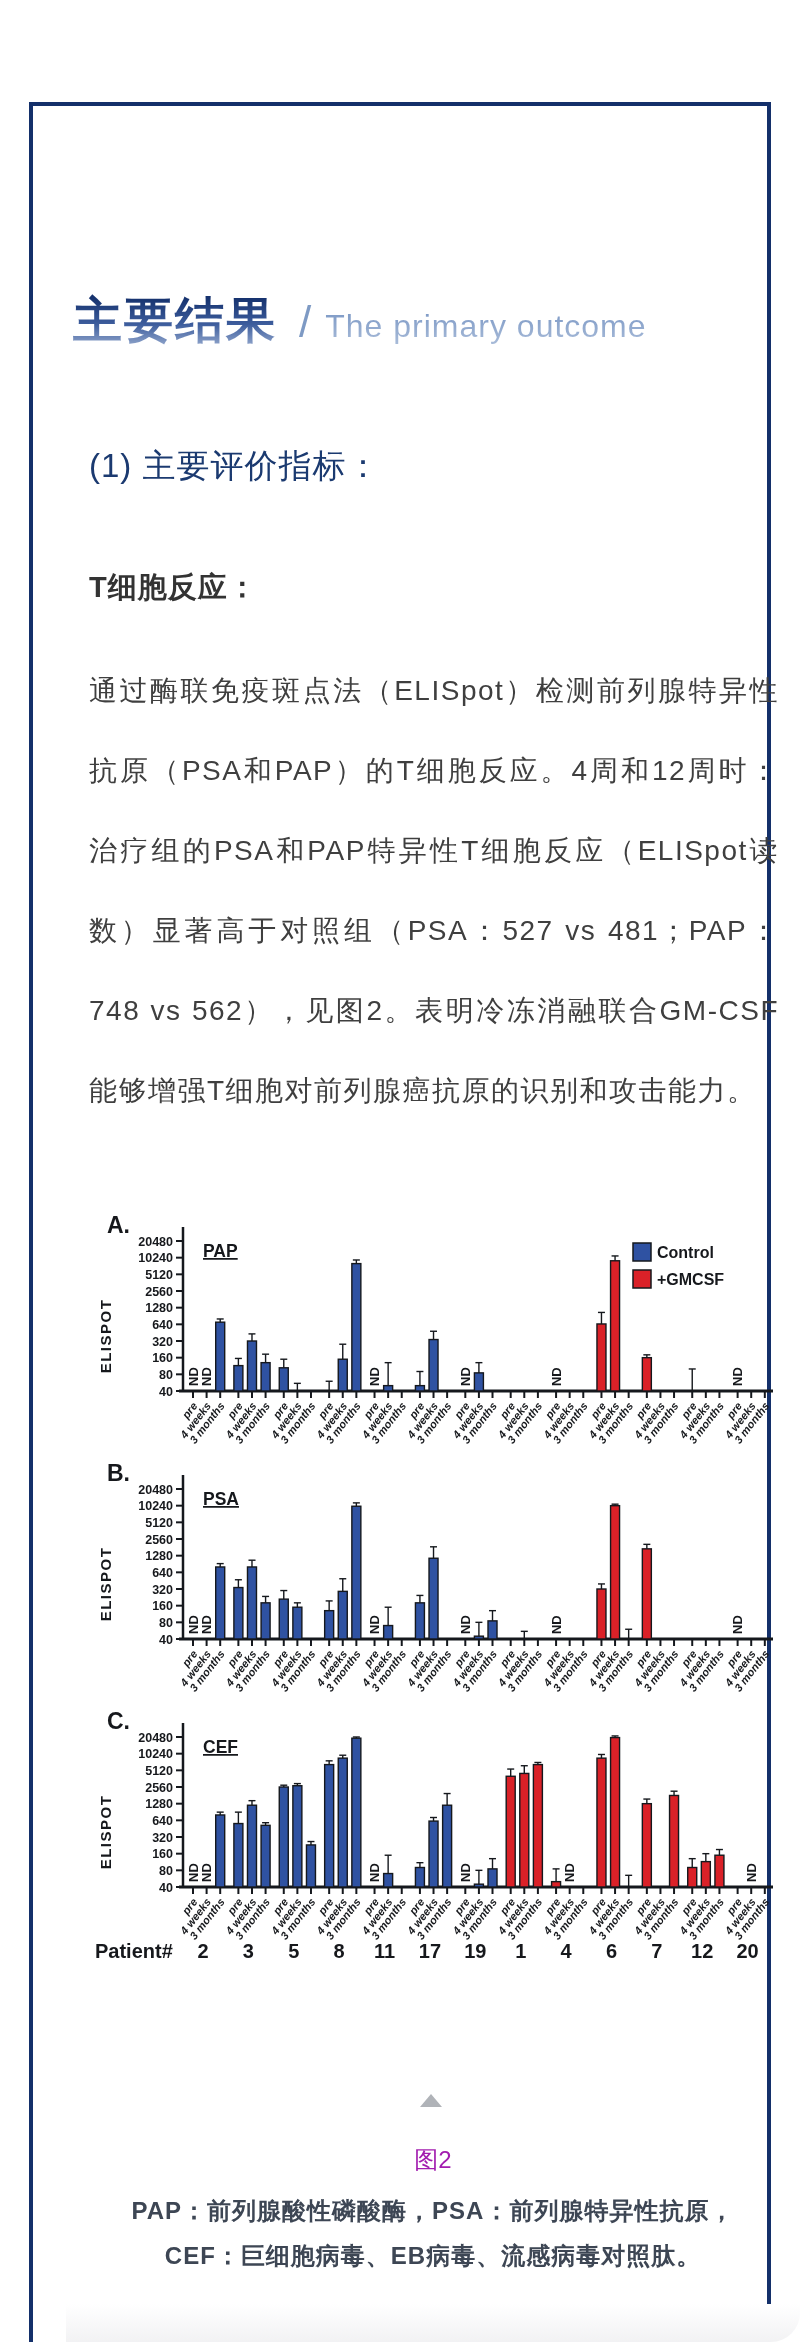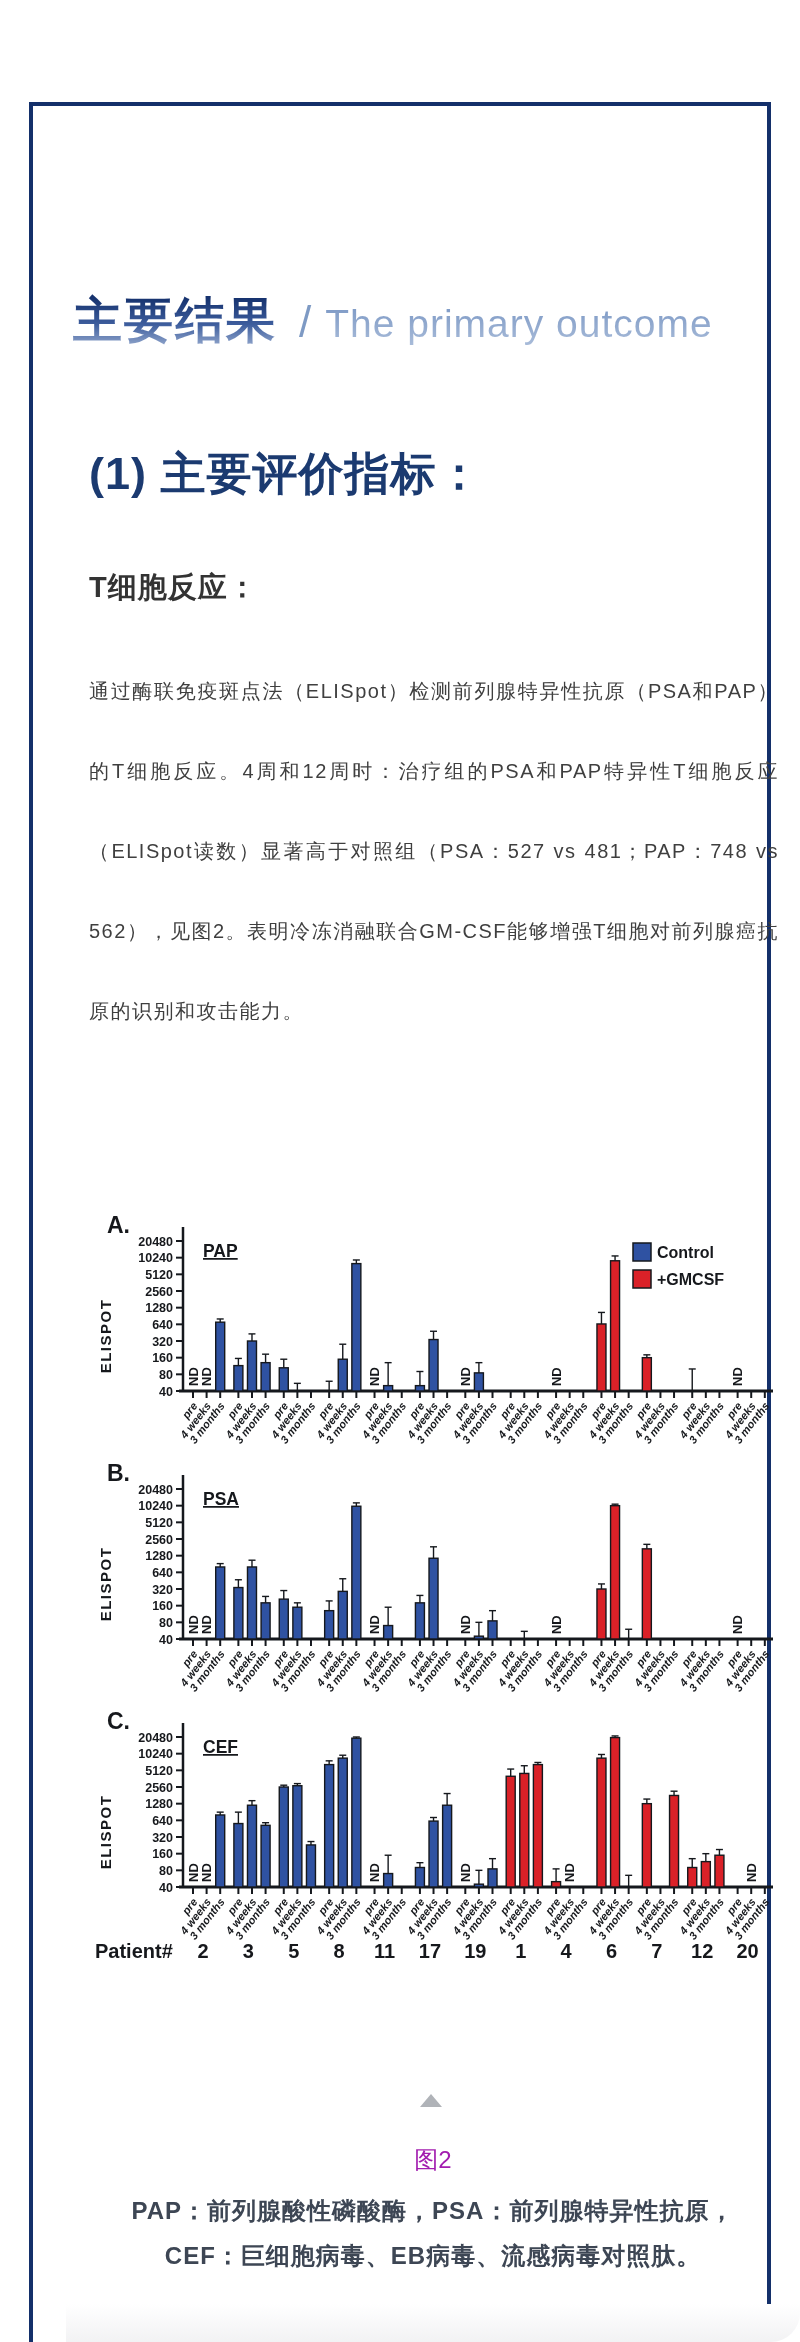--- a/index.html
+++ b/index.html
@@ -15,29 +15,29 @@
   .abs{position:absolute;}
   
   #header{left:40px;top:182px;display:flex;align-items:baseline;white-space:nowrap;}
   .title-zh{
     font-size:49px;font-weight:800;letter-spacing:2px;
     background:linear-gradient(180deg,#16326e 15%,#3d5d9d 55%,#aebfdc 100%);
     -webkit-background-clip:text;background-clip:text;color:transparent;
   }
   .title-sep{font-size:44px;font-weight:300;color:#7e9ac4;margin:0 14px 0 22px;}
   .title-en{
-    font-size:39px;font-weight:300;letter-spacing:1px;
+    font-size:32px;font-weight:300;letter-spacing:1px;
     background:linear-gradient(180deg,#7e9ac6 10%,#a9bcd9 100%);
     -webkit-background-clip:text;background-clip:text;color:transparent;
   }
   
-  #heading{left:56px;top:338px;font-size:45px;font-weight:bold;color:#1b3a70;letter-spacing:1px;}
+  #heading{left:56px;top:338px;font-size:33px;font-weight:normal;color:#1b3a70;letter-spacing:1px;}
   #subheading{left:56px;top:462px;font-size:29px;font-weight:bold;color:#333333;letter-spacing:1px;text-align:right;}
   #paragraph{
-    left:56px;top:545px;width:690px;font-size:20px;line-height:80px;color:#3f3f3f;
+    left:56px;top:545px;width:690px;font-size:28px;line-height:80px;color:#3f3f3f;
     text-align:justify;letter-spacing:1.5px;
   }
   
   #figure{left:48px;top:1100px;width:706px;height:780px;}
   #figure svg{width:706px;height:780px;display:block;}
   #figure svg text{fill:#16181c;font-family:"Liberation Sans",sans-serif;}
   
   #triangle{left:387px;top:1988px;width:0;height:0;
     border-left:11px solid transparent;border-right:11px solid transparent;
     border-bottom:13px solid #b0b3b8;}

